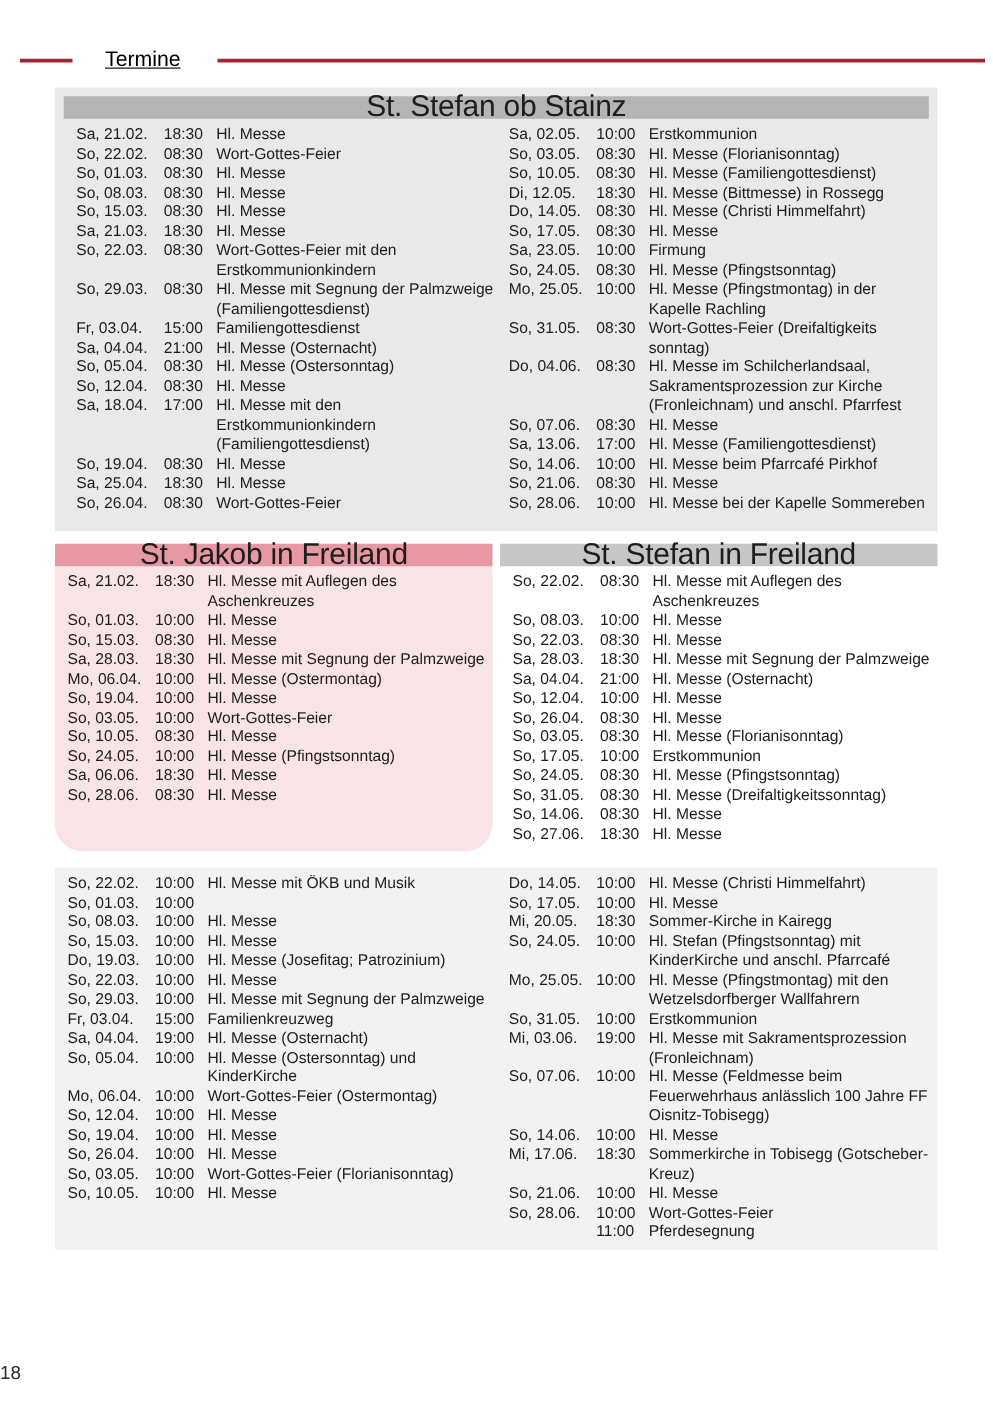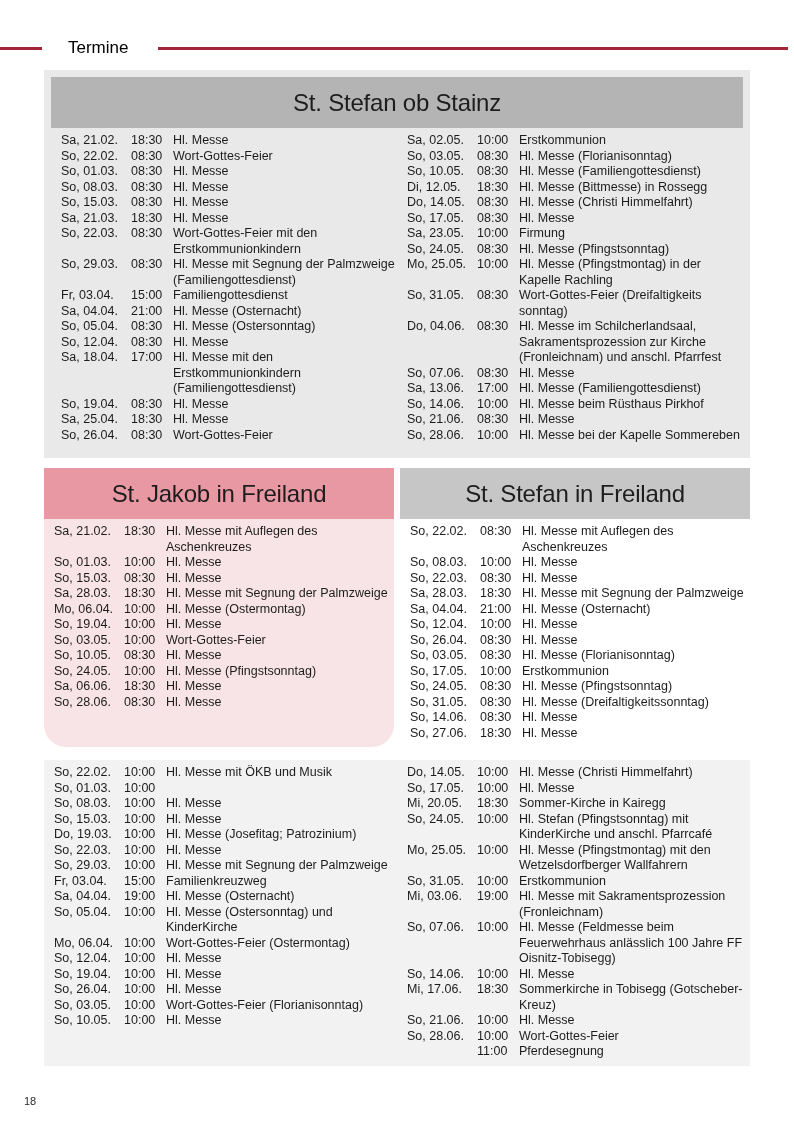--- a/index.html
+++ b/index.html
@@ -2,45 +2,45 @@
 <html style="--accent: #a32638;"><head>
 <meta charset="utf-8">
 <style>
   html,body{margin:0;padding:0;background:#ffffff;}
   .page{
     width:794px;height:1123px;position:relative;overflow:hidden;
     background:#ffffff;color:#1c1c1c;
     font-family:"Liberation Sans", sans-serif;
   }
   
-  .topbar{display:flex;align-items:center;padding:38px 6px 0 0;}
+  .topbar{display:flex;align-items:center;padding:38px 6px 0 16px;text-decoration:underline;}
   .rule{height:3px;background:var(--accent,#a32638);}
   .rule-left{width:42px;}
   .rule-right{flex:1;}
   .topbar-title{font-size:17px;color:#000;margin:0 30px 0 26px;white-space:nowrap;}
   
   .content{margin:12px 44px 0 44px;}
   .section{background:var(--bbg,#eee);}
   .sec-title{
-    background:var(--hbg,#bbb);height:51px;display:flex;align-items:center;justify-content:center;
+    background:var(--hbg,#bbb);height:18px;display:flex;align-items:center;justify-content:center;
     font-size:24px;color:#1d1d1d;letter-spacing:-0.2px;white-space:nowrap;
   }
   .section.stefan{padding:7px 7px 9px 7px;}
   .cols{display:flex;padding:5px 0 6px 0;justify-content:space-between;}
   .col{flex:1;min-width:0;padding-right:2px;}
   .row{
     display:grid;grid-template-columns:70px 42px 1fr;
     padding-left:10px;font-size:12.5px;line-height:15.5px;
   }
   .cell{display:block;}
   .half-row{display:flex;gap:6px;margin-top:10px;align-items:stretch;}
   .half-row .section{flex:1;display:flex;flex-direction:column;border-radius:22px;}
   .half-row .cols{flex:1;}
   .section.josef{margin-top:13px;}
-  .page-num{position:absolute;left:24px;bottom:16px;font-size:11px;color:#2b2b2b;}
+  .page-num{position:absolute;left:0;bottom:16px;font-size:15px;color:#2b2b2b;}
 </style>
 </head>
 <body>
 
 <div class="page">
   <div class="topbar">
     <span class="rule rule-left"></span>
     <span class="topbar-title">Termine</span>
     <span class="rule rule-right"></span>
   </div>
@@ -192,21 +192,21 @@
               <span class="cell desc">Hl. Messe</span>
             </div>
             <div class="row">
               <span class="cell date">Sa, 13.06.</span>
               <span class="cell time">17:00</span>
               <span class="cell desc">Hl. Messe (Familiengottesdienst)</span>
             </div>
             <div class="row">
               <span class="cell date">So, 14.06.</span>
               <span class="cell time">10:00</span>
-              <span class="cell desc">Hl. Messe beim Rüsthaus Pirkhof</span>
+              <span class="cell desc">Hl. Messe beim Pfarrcafé Pirkhof</span>
             </div>
             <div class="row">
               <span class="cell date">So, 21.06.</span>
               <span class="cell time">08:30</span>
               <span class="cell desc">Hl. Messe</span>
             </div>
             <div class="row">
               <span class="cell date">So, 28.06.</span>
               <span class="cell time">10:00</span>
               <span class="cell desc">Hl. Messe bei der Kapelle Sommereben</span>

